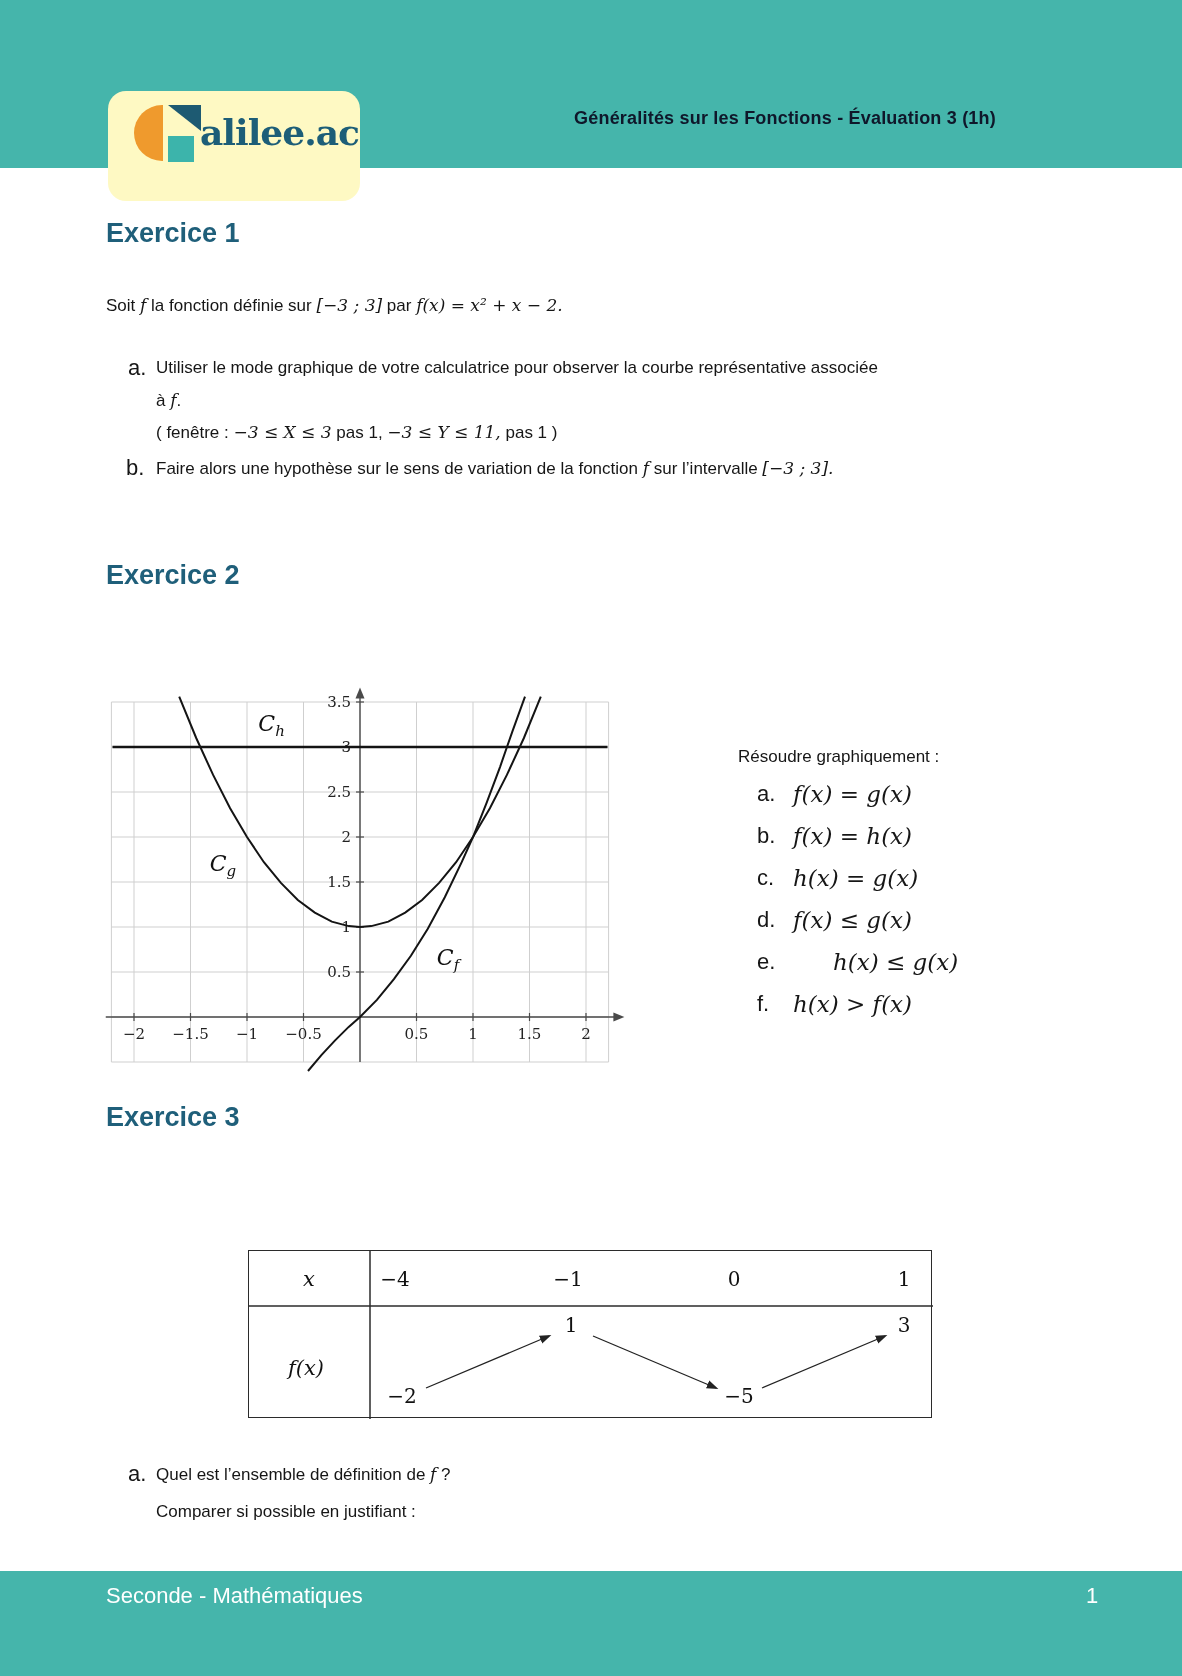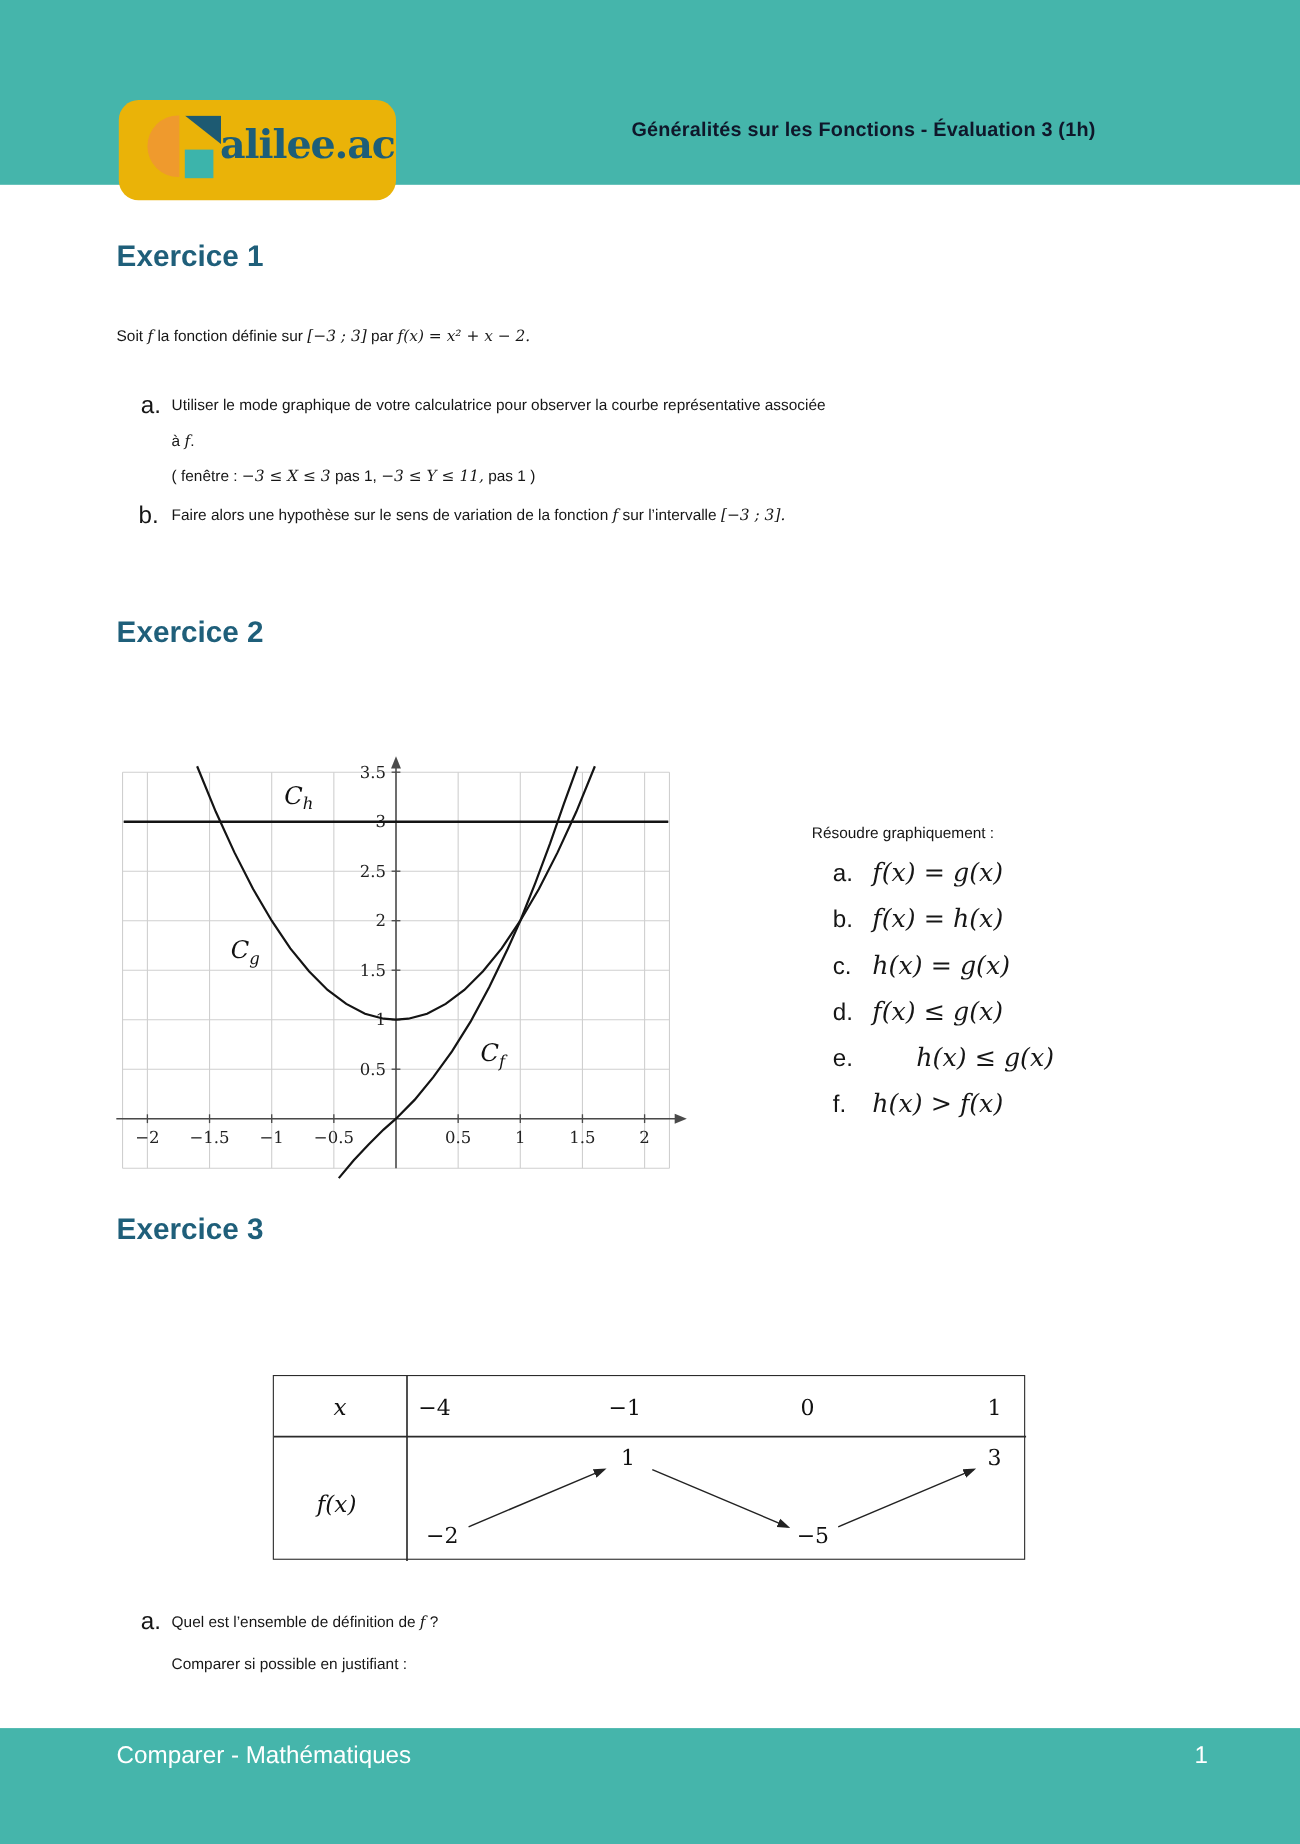--- a/index.html
+++ b/index.html
@@ -3,30 +3,30 @@
 <meta charset="utf-8">
 <style>
   html,body{margin:0;padding:0;background:#e8e8e8;}
   .page{position:relative;width:1182px;height:1676px;background:#ffffff;overflow:hidden;
         font-family:"Liberation Sans",sans-serif;color:#161616;margin:0 auto;}
   .band{position:absolute;left:0;width:1182px;background:#45b5ab;}
   .header-band{top:0;height:168px;}
   .footer-band{top:1571px;height:105px;}
   .doc-title{position:absolute;left:440px;top:108px;width:690px;text-align:center;
              color:#0f172a;font-size:18px;font-weight:600;letter-spacing:.2px;}
-  .logo{position:absolute;left:108px;top:91px;width:252px;height:91px;background:#eab308;border-radius:18px;}
+  .logo{position:absolute;left:108px;top:91px;width:252px;height:110px;background:#fef9c3;border-radius:18px;}
   .logo-half{position:absolute;left:26px;top:14px;width:29px;height:56px;background:#ef9a2d;
              border-radius:56px 0 0 56px;}
   .logo-tri{position:absolute;left:60px;top:14px;width:33px;height:26px;background:#1d5a72;
             clip-path:polygon(0 0,100% 0,100% 100%);}
   .logo-sq{position:absolute;left:60px;top:45px;width:26px;height:26px;background:#3cb4ab;}
   .logo-text{position:absolute;left:92px;top:20px;font-family:"DejaVu Serif",serif;font-weight:700;
              font-size:36px;color:#1d5e78;letter-spacing:-1px;}
   .h-ex{position:absolute;left:106px;font-size:27px;font-weight:700;color:#1f5f7a;white-space:nowrap;}
-  .line{position:absolute;font-size:14px;line-height:26px;white-space:nowrap;}
+  .line{position:absolute;font-size:17px;line-height:26px;white-space:nowrap;}
   .mth{font-family:"DejaVu Serif",serif;font-style:italic;}
   .itm-lbl{position:absolute;font-size:22px;line-height:26px;}
   .frm{font-family:"DejaVu Serif",serif;font-style:italic;font-size:21px;}
   .res-lbl{position:absolute;font-size:22px;}
   .res-frm{position:absolute;font-size:23px;}
   svg text.tick{font-family:"DejaVu Serif",serif;font-size:15px;fill:#222;}
   svg text.clabel{font-family:"DejaVu Serif",serif;font-style:italic;font-size:22px;fill:#111;}
   .vtable{position:absolute;left:248px;top:1250px;width:684px;height:168px;border:1.6px solid #2b2b2b;box-sizing:border-box;}
   .tv{position:absolute;transform:translate(-50%,-50%);font-family:"DejaVu Serif",serif;font-size:20px;white-space:nowrap;color:#111;}
   .tv.it{font-style:italic;font-size:21px;}
@@ -162,16 +162,16 @@
       <span class="tv" style="left: 322px; top: 74px;">1</span>
       <span class="tv" style="left: 490px; top: 145px;">−5</span>
       <span class="tv" style="left: 655px; top: 74px;">3</span>
     </div>
 
   <div class="itm-lbl" style="left:128px;top:1461px">a.</div>
   <div class="line" style="left:156px;top:1499px">Comparer si possible en justifiant :</div>
   <div class="line" style="left:156px;top:1461px"><span>Quel est l’ensemble de définition de </span><span class="mth">f</span><span> ?</span></div>
 
   <div class="band footer-band"></div>
-  <div class="footer-text">Comparer - Mathématiques</div>
+  <div class="footer-text">Seconde - Mathématiques</div>
   <div class="page-num">1</div>
 
 </div>
 
 </body></html>

